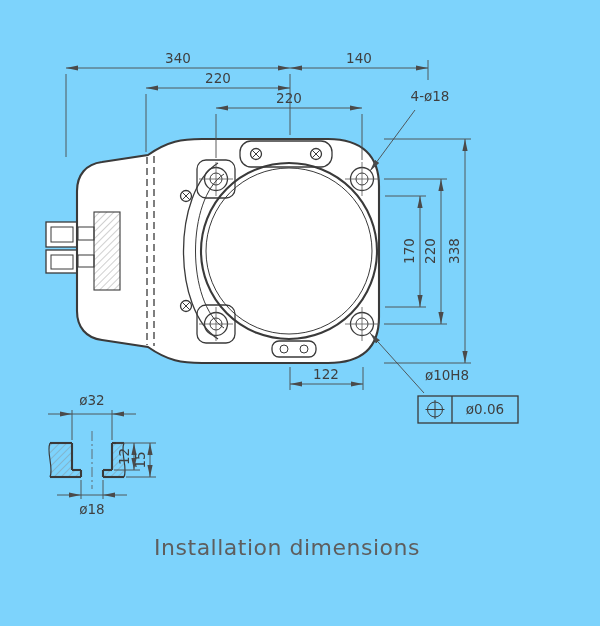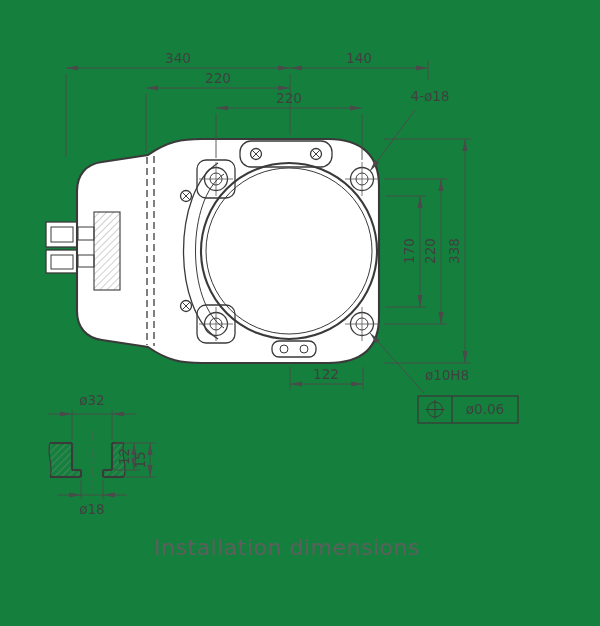--- a/index.html
+++ b/index.html
@@ -1,16 +1,16 @@
 <!DOCTYPE html>
 <html><head>
 <meta charset="utf-8">
 <style>
   html,body{margin:0;padding:0;background:#fff;}
-  .canvas{width:600px;height:626px;background:#15803d;position:relative;overflow:hidden;
+  .canvas{width:600px;height:626px;background:#7dd3fc;position:relative;overflow:hidden;
           font-family:"DejaVu Sans","Liberation Sans",sans-serif;}
   svg{display:block;}
   svg text{font-family:"DejaVu Sans","Liberation Sans",sans-serif;fill:#3f3f3f;font-size:13.5px;}
   svg text.title-text{font-size:22px;fill:#5e5e5e;letter-spacing:.5px;}
   .bw{fill:#ffffff;stroke:#3a3a3a;stroke-width:2.1;}           
   .b2{fill:none;stroke:#3a3a3a;stroke-width:2.1;}              
   .b1{fill:none;stroke:#3a3a3a;stroke-width:1.3;}              
   .b1w{fill:#ffffff;stroke:#3a3a3a;stroke-width:1.3;}
   .t1{fill:none;stroke:#3a3a3a;stroke-width:1;}                
   .d{fill:none;stroke:#4a4a4a;stroke-width:.9;}                

